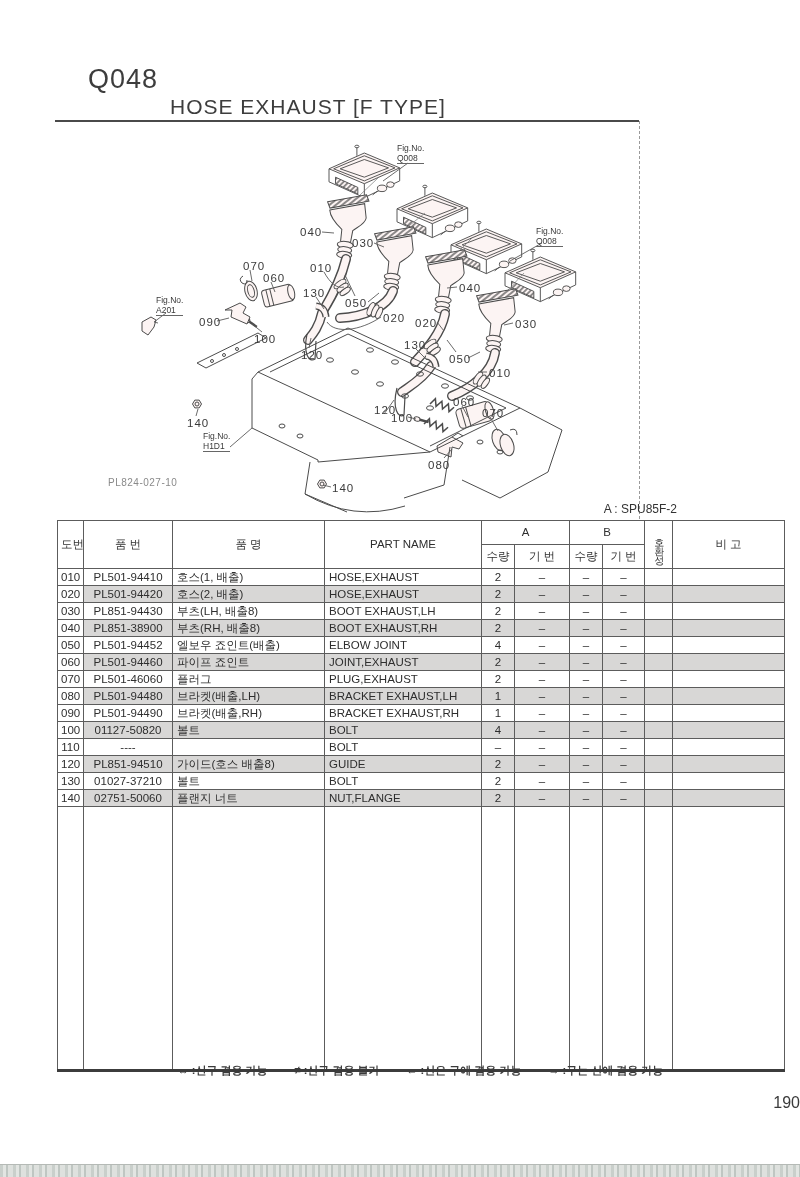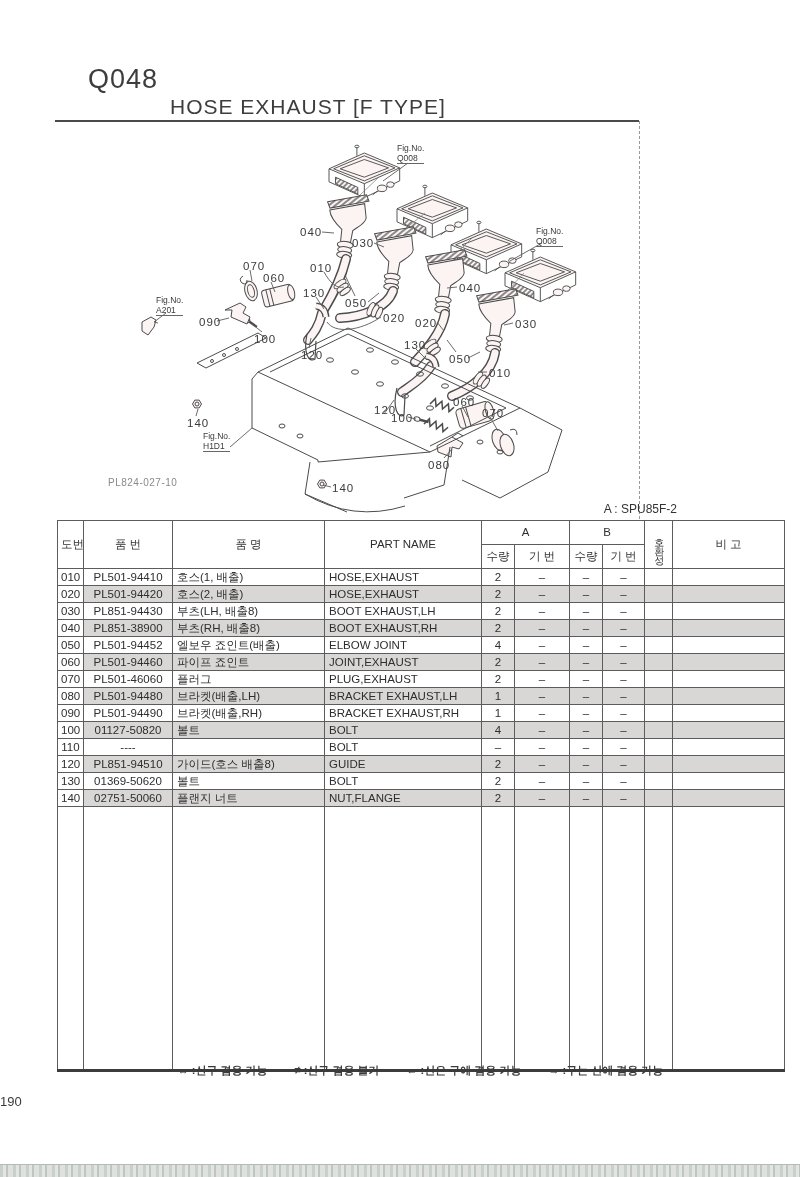--- a/index.html
+++ b/index.html
@@ -28,21 +28,21 @@
   .parts thead tr{height:24px;}
   .parts thead th{text-align:center;}
   .parts td.c{text-align:center;}
   .parts td.l{text-align:left;padding-left:4px;}
   .parts tr.shaded td:not(.col-no){background:#d8d7d6;}
   .vertical{writing-mode:vertical-rl;text-orientation:upright;letter-spacing:-1px;padding:0;font-size:10px;line-height:1;}
   .parts tr.filler td{height:262px;}
   
   .legend{position:absolute;left:57px;top:1063px;width:727px;text-align:center;font-size:11px;color:#3a3a3a;font-weight:bold;}
   .legend span{margin:0 12px;}
-  .page-num{position:absolute;left:0;top:1094px;width:800px;text-align:left;font-size:13px;color:#3a3a3a;}
+  .page-num{position:absolute;left:0;top:1094px;width:800px;text-align:right;font-size:16px;color:#3a3a3a;}
   .bottom-strip{position:absolute;left:0;bottom:0;width:800px;height:12px;border-top:1px solid #b5bab6;
       background:repeating-linear-gradient(90deg,#c9cfcb 0 3px,#e2e5e2 3px 6px,#bfc6c2 6px 8px,#dee1de 8px 13px);}
 </style>
 </head>
 <body>
 
 <div class="page">
 
   <div class="title-code">Q048</div>
   <div class="title-en">HOSE EXHAUST [F TYPE]</div>
@@ -463,21 +463,21 @@
       <td class="l">GUIDE</td>
       <td class="c">2</td>
       <td class="c">–</td>
       <td class="c">–</td>
       <td class="c">–</td>
       <td class="c"></td>
       <td class="l"></td>
     </tr>
         <tr>
       <td class="c col-no">130</td>
-      <td class="c">01369-50620</td>
+      <td class="c">01027-37210</td>
       <td class="l">볼트</td>
       <td class="l">BOLT</td>
       <td class="c">2</td>
       <td class="c">–</td>
       <td class="c">–</td>
       <td class="c">–</td>
       <td class="c"></td>
       <td class="l"></td>
     </tr>
         <tr class="shaded">

